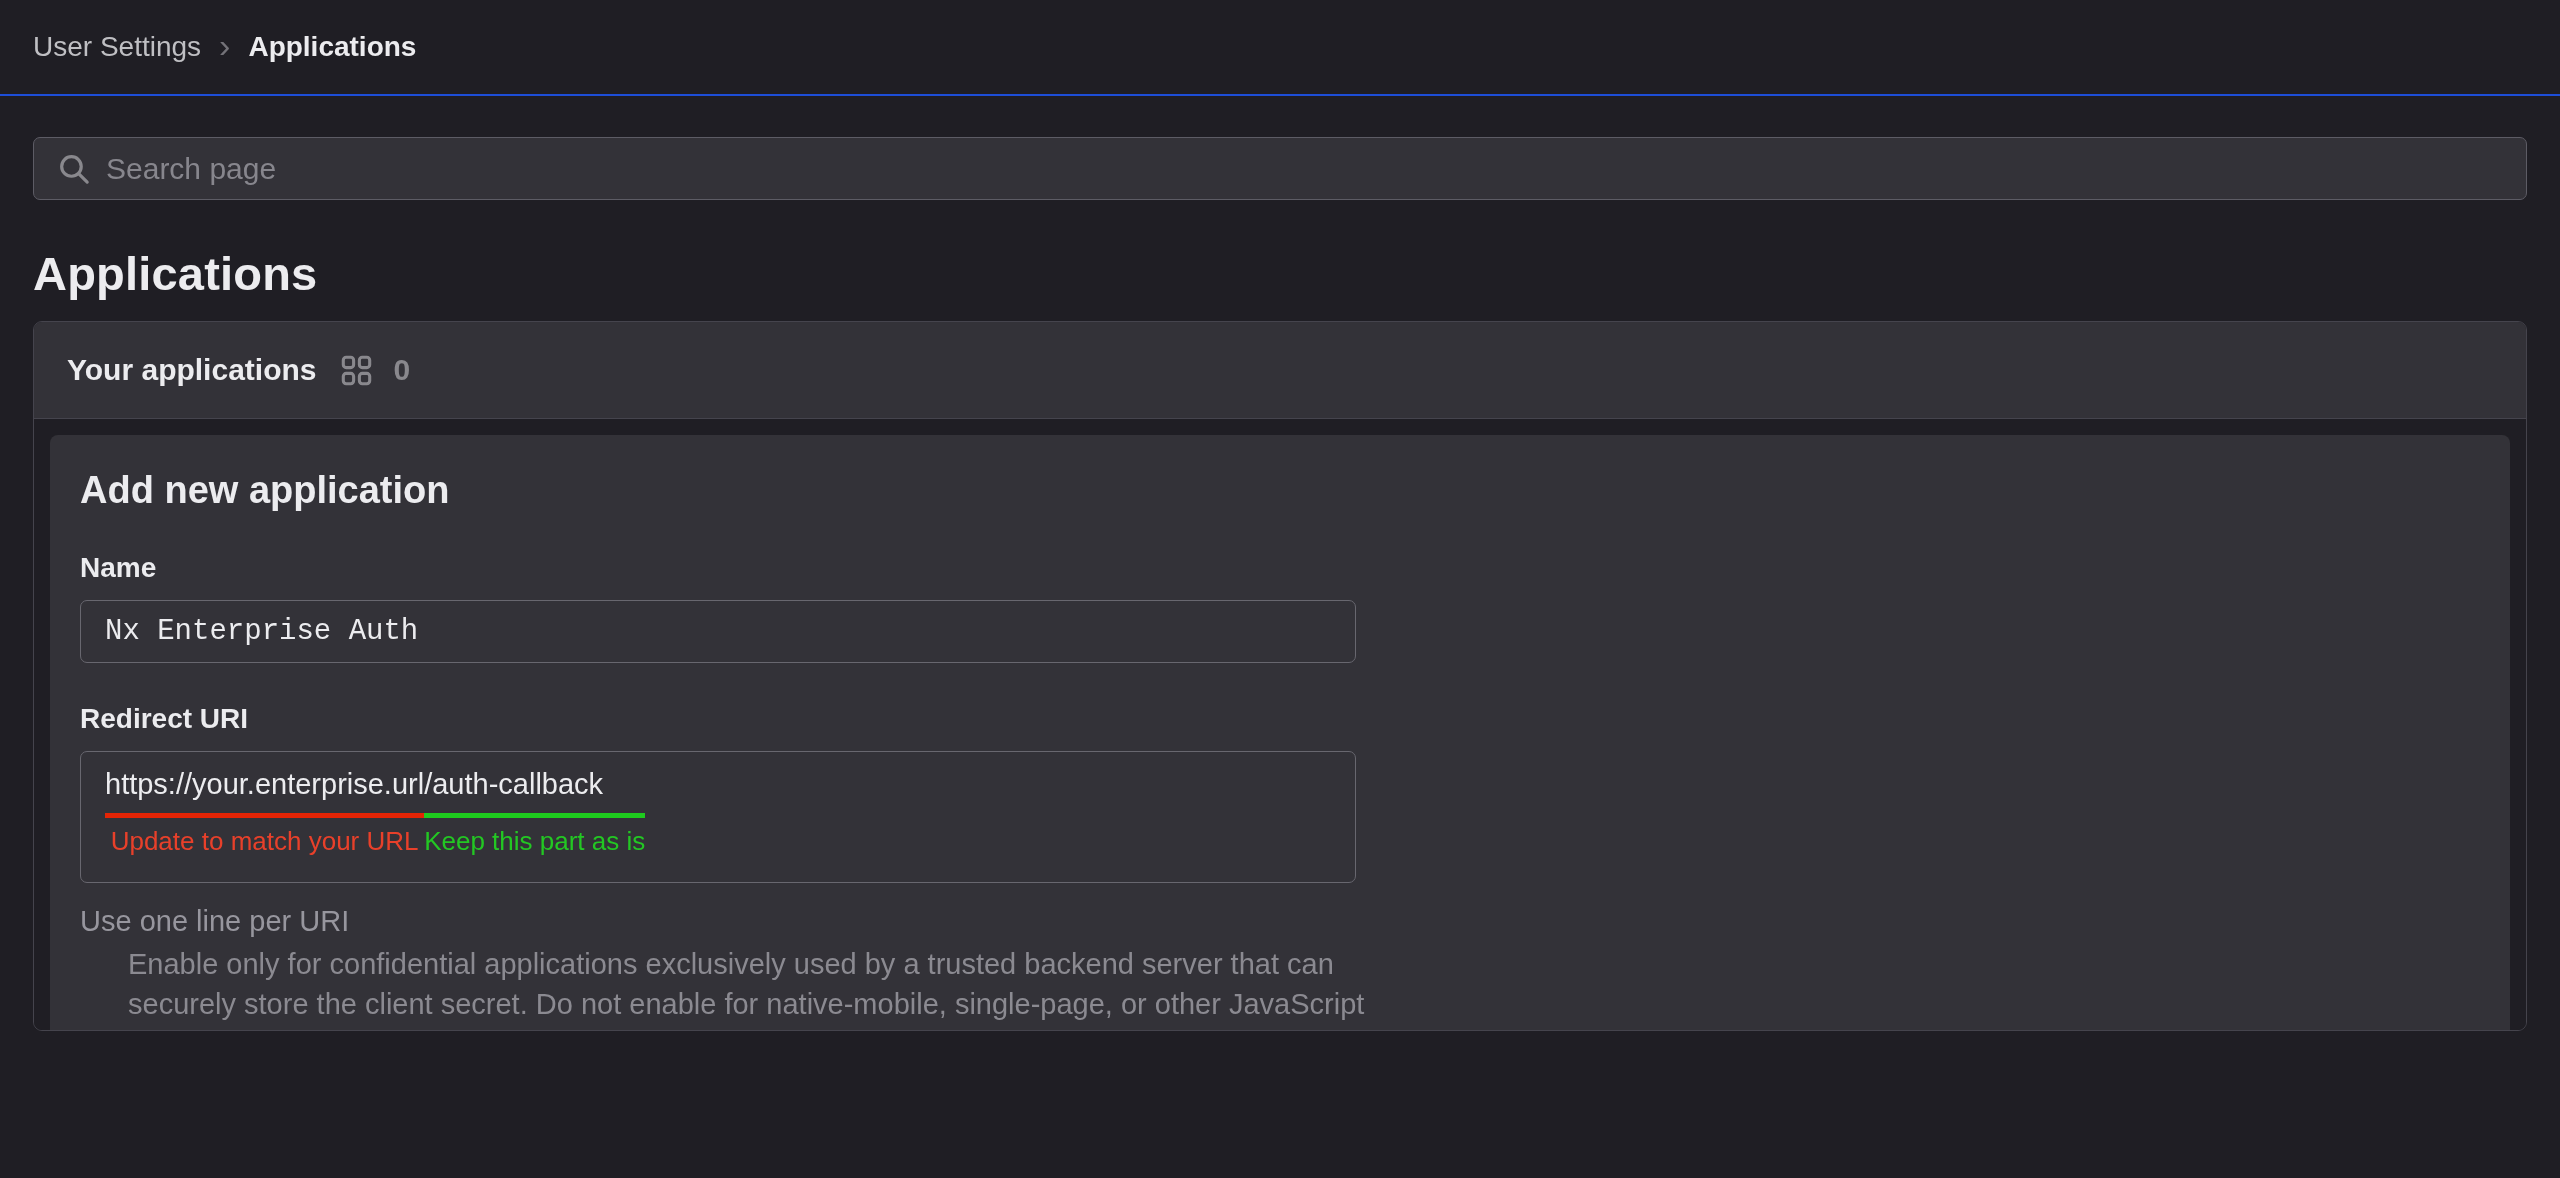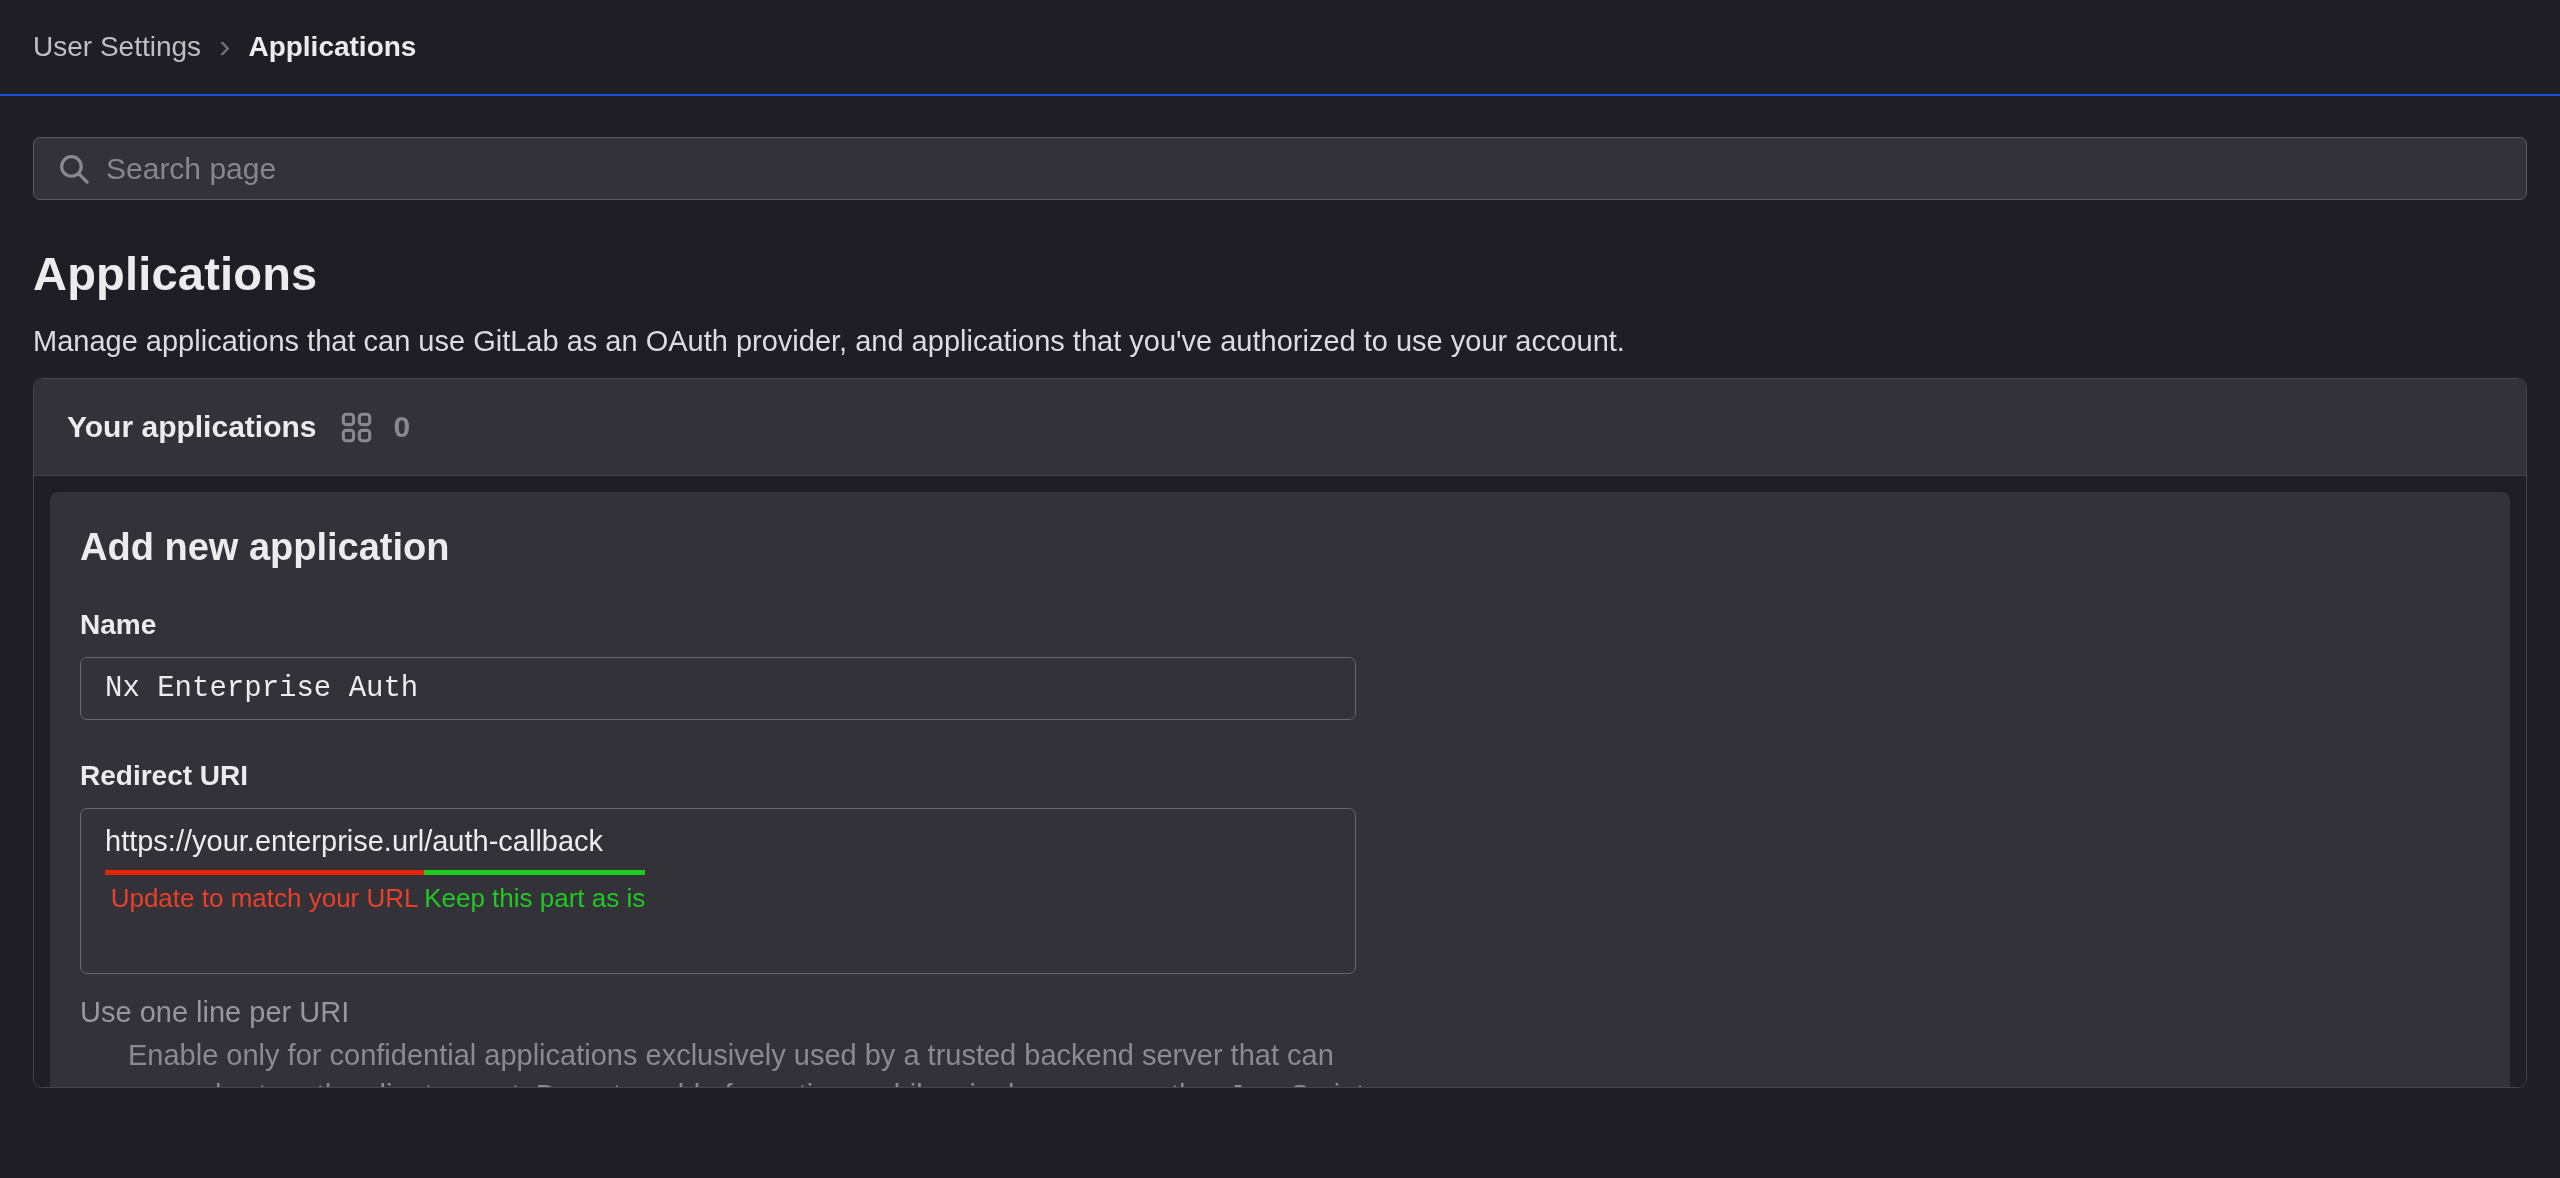--- a/index.html
+++ b/index.html
@@ -91,21 +91,21 @@
     border:1px solid #68676f;
     border-radius:7px;
     color:#ececef;
     font-family:Liberation Mono, monospace;
     font-size:29px;
     padding:0 24px;
     outline:none;
   }
   .textarea {
     margin-top:16px;
-    width:1276px; height:166px;
+    width:1276px; height:132px;
     background:#333238;
     border:1px solid #68676f;
     border-radius:7px;
     padding:16px 24px;
     cursor:text;
   }
   .url-grid {
     display:inline-grid;
     grid-template-columns:max-content max-content;
     align-items:start;
@@ -172,21 +172,20 @@
 
   <div class="search-wrap">
     <svg class="search-icon" viewBox="0 0 16 16" fill="none">
       <circle cx="6.8" cy="6.8" r="4.6" stroke="#89888d" stroke-width="1.5"></circle>
       <line x1="10.3" y1="10.3" x2="14.2" y2="14.2" stroke="#89888d" stroke-width="1.5" stroke-linecap="round"></line>
     </svg>
     <input class="search-input" type="text" placeholder="Search page" style="">
   </div>
 
   <h1 class="page-title">Applications</h1>
-  <p class="page-desc">Manage applications that can use GitLab as an OAuth provider, and applications that you've authorized to use your account.</p>
 
   <section class="panel">
     <div class="panel-header">
       <span class="panel-title">Your applications</span>
       <svg class="grid-icon" viewBox="0 0 16 16" fill="none">
         <rect x="1.6" y="1.6" width="5" height="5" rx="1.4" stroke="#89888d" stroke-width="1.5"></rect>
         <rect x="9.4" y="1.6" width="5" height="5" rx="1.4" stroke="#89888d" stroke-width="1.5"></rect>
         <rect x="1.6" y="9.4" width="5" height="5" rx="1.4" stroke="#89888d" stroke-width="1.5"></rect>
         <rect x="9.4" y="9.4" width="5" height="5" rx="1.4" stroke="#89888d" stroke-width="1.5"></rect>
       </svg>

